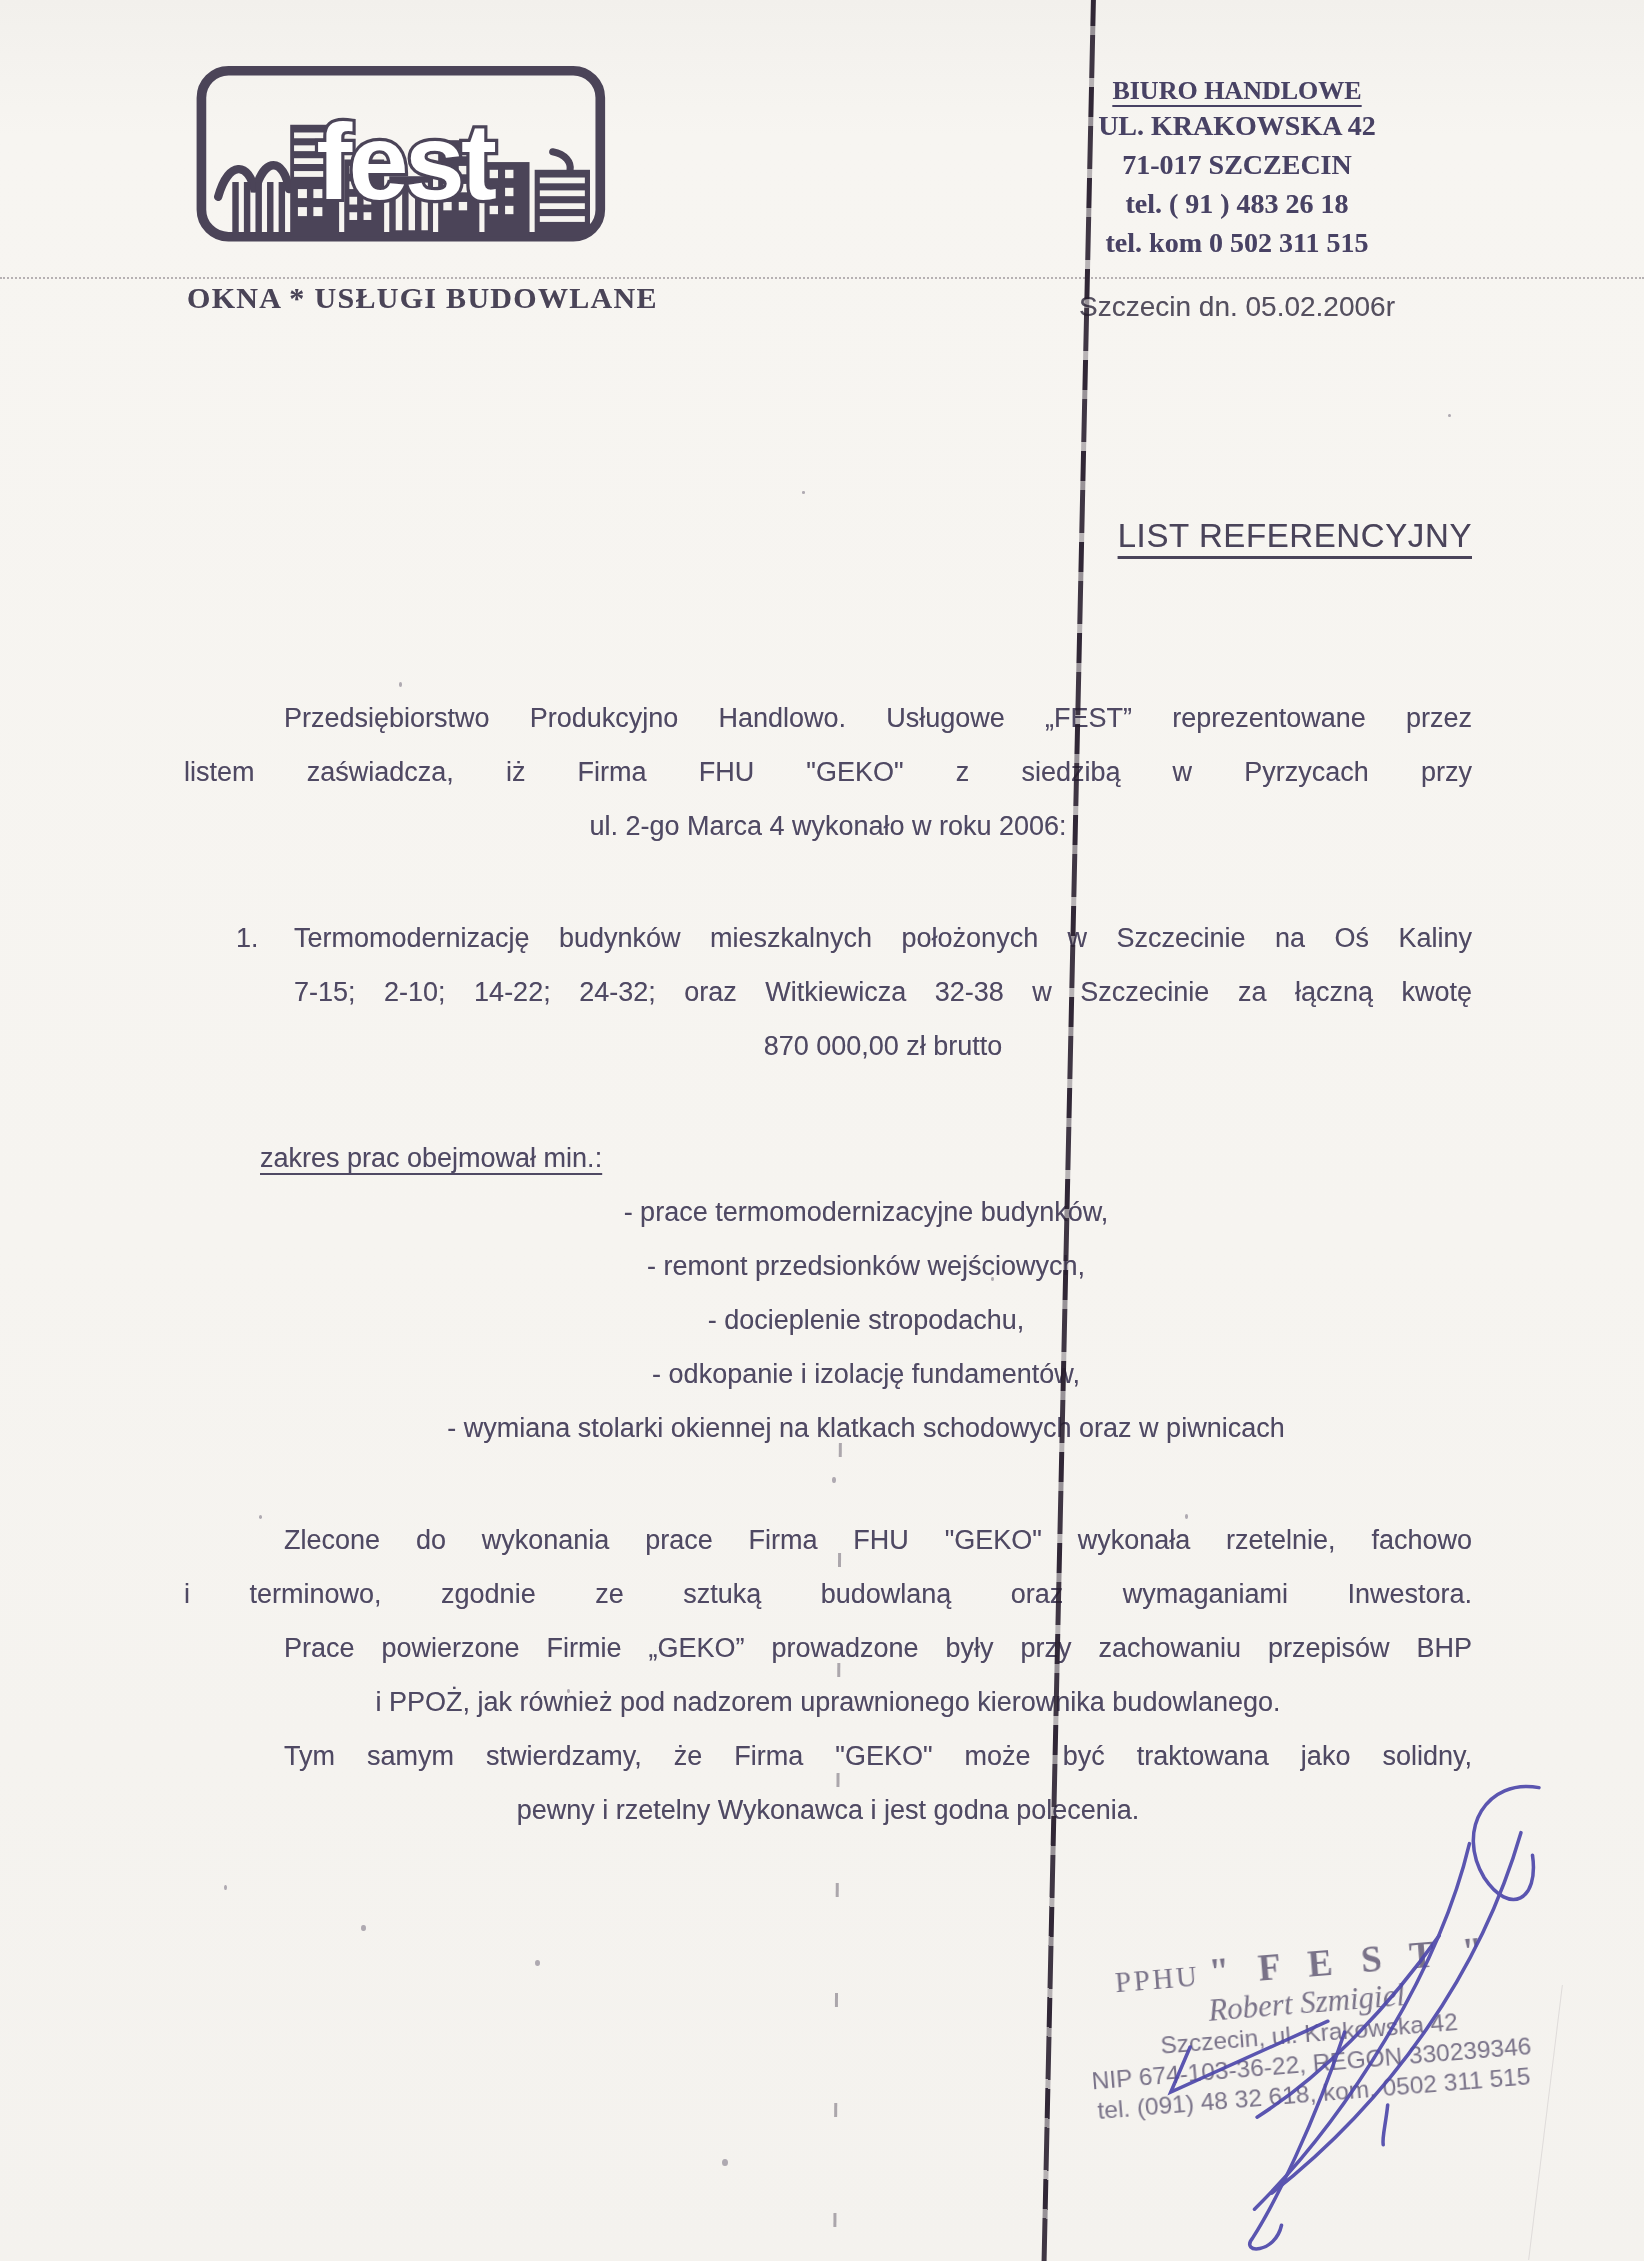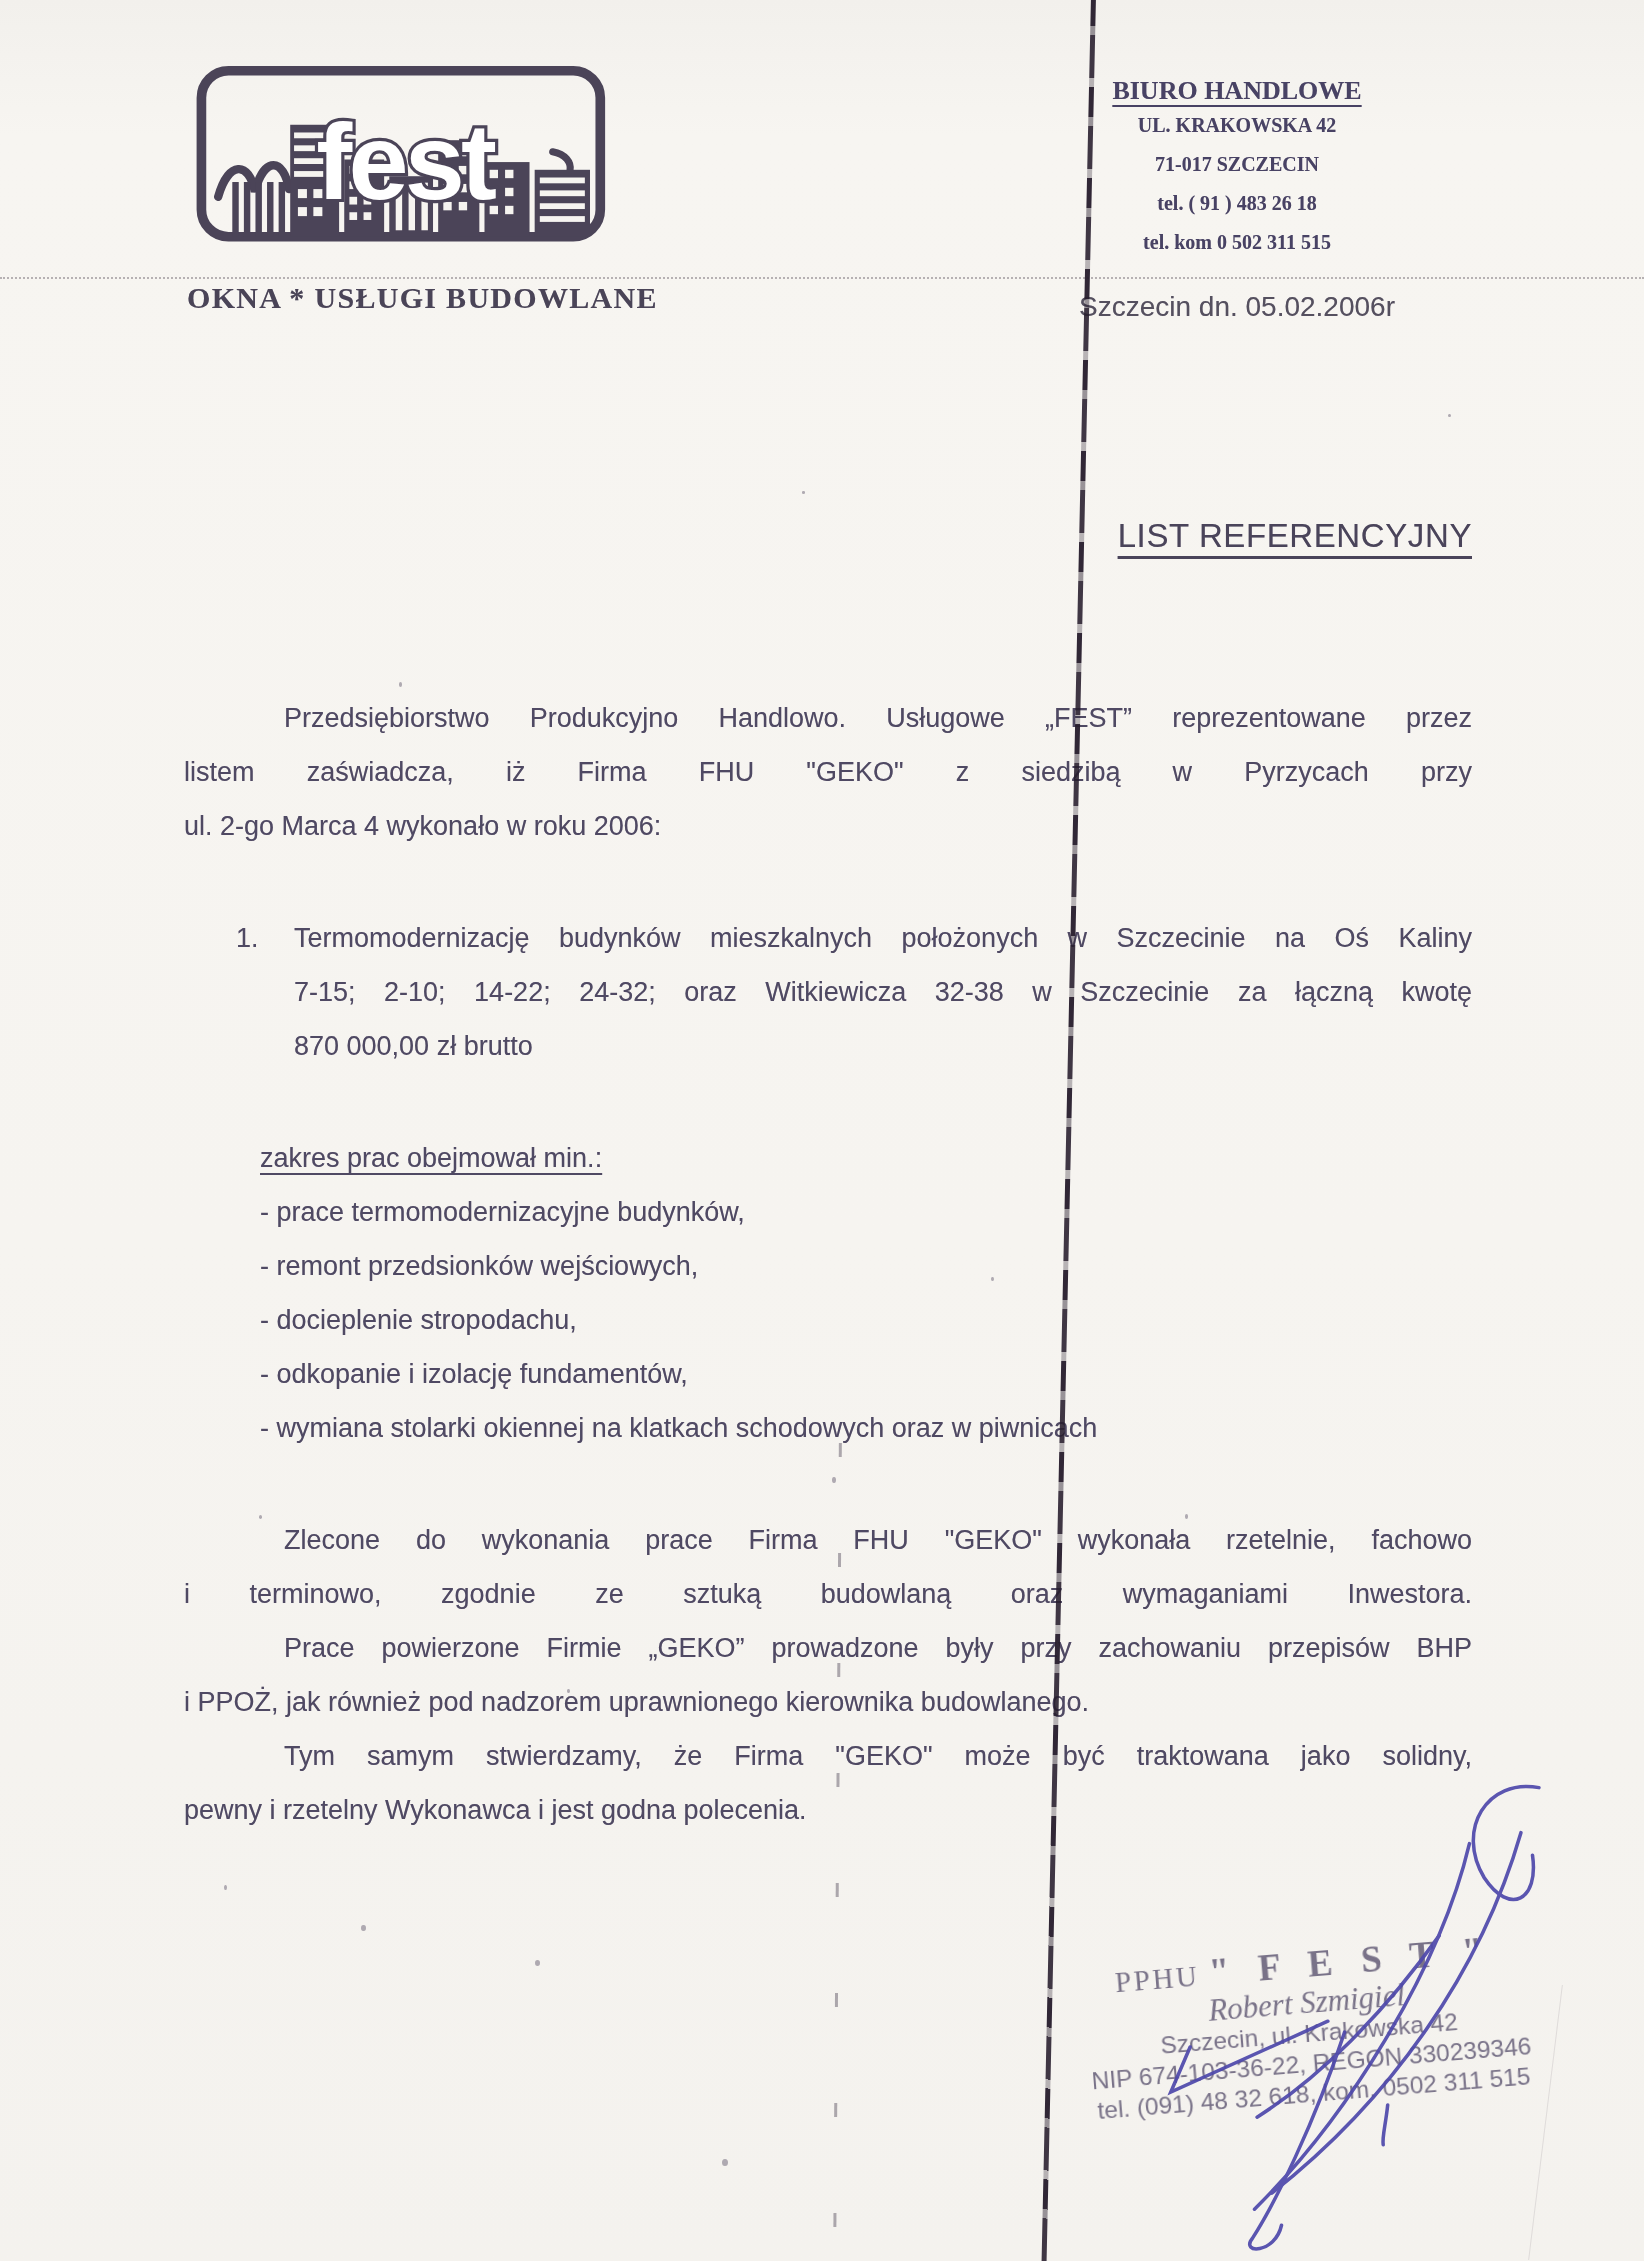--- a/index.html
+++ b/index.html
@@ -14,39 +14,39 @@
   .logo-tagline{
     position:absolute;left:187px;top:249px;width:445px;text-align:center;
     font-family:"Liberation Serif",serif;font-weight:bold;font-size:30px;
     letter-spacing:1.3px;color:#4a4457;white-space:nowrap;margin-top:32px;
   }
   .office{
     position:absolute;left:1018px;top:76px;width:438px;text-align:center;
     font-family:"Liberation Serif",serif;font-weight:bold;color:#484264;
   }
   .office-title{font-size:26px;text-decoration:underline;text-underline-offset:6.4px;text-decoration-thickness:1.9px;}
-  .office-line{font-size:20px;line-height:39px;white-space:nowrap;}
+  .office-line{font-size:28px;line-height:39px;white-space:nowrap;}
   .office-line:first-of-type{margin-top:7.7px;}
   .dotted-rule{
     position:absolute;left:0;top:277px;width:1644px;height:0;
     border-top:2.6px dotted rgba(118,110,118,.5);
   }
   .dateline{
     position:absolute;left:1018px;top:291px;width:438px;text-align:center;
     font-size:28px;color:#55505f;white-space:nowrap;
   }
   
   .title-row{position:absolute;left:184px;top:517px;width:1288px;text-align:right;}
   .doc-title{
     display:inline-block;font-size:33px;letter-spacing:0.6px;color:#4a445a;
     text-decoration:underline;text-underline-offset:9px;text-decoration-thickness:2.6px;
   }
   
   .body-col{position:absolute;left:184px;top:691px;width:1288px;}
-  .ln{font-size:27px;line-height:54px;height:54px;white-space:nowrap;overflow:visible;}
+  .ln{font-size:27px;line-height:54px;height:54px;white-space:nowrap;overflow:visible;text-align:center;}
   .j{text-align:justify;text-align-last:justify;white-space:normal;}
   .ind{padding-left:100px;}
   .gap{height:58px;}
   .item{display:flex;}
   .inum{width:110px;padding-left:52px;box-sizing:border-box;font-size:27px;line-height:54px;}
   .ibody{flex:1;}
   .scope{margin-left:76px;}
   .scope-heading{
     display:inline-block;font-size:27px;line-height:54px;height:54px;
     text-decoration:underline;text-underline-offset:6.4px;text-decoration-thickness:1.9px;

